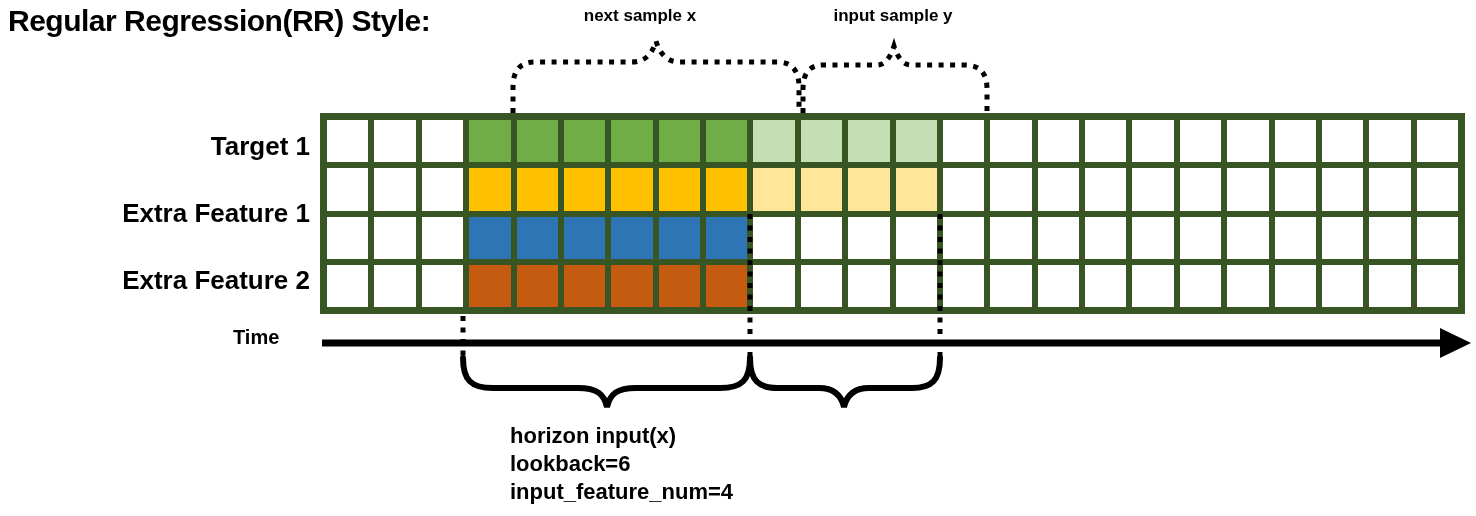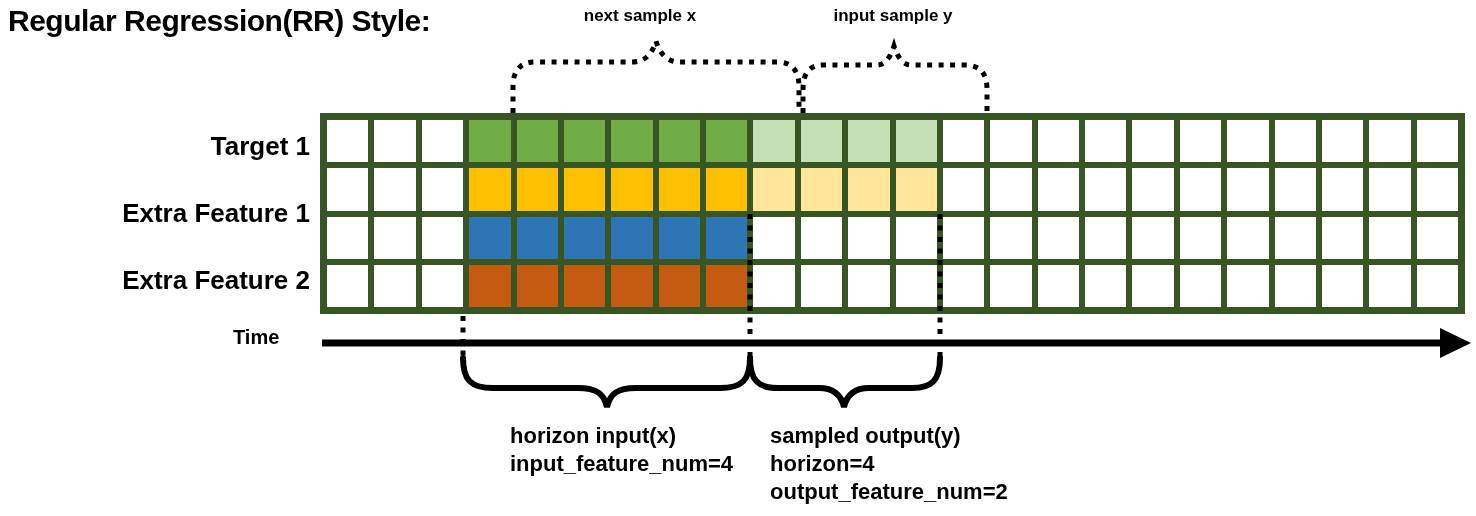--- a/index.html
+++ b/index.html
@@ -231,22 +231,18 @@
 
     <line x1="322" y1="343" x2="1442" y2="343" stroke="#000" stroke-width="7"></line>
     <polygon points="1440,328 1440,358 1471,343" fill="#000"></polygon>
 
     <path d="M463 358 C463 380 471 388 493 388 L578 388 C597 388 604 394 607 407 C610 394 617 388 636 388 L720 388 C742 388 750 380 750 358" fill="none" stroke="#000" stroke-width="6" stroke-linecap="round"></path>
     <path d="M750 358 C750 380 758 388 778 388 L819 388 C833 388 841 394 844 407 C847 394 855 388 869 388 L912 388 C932 388 940 380 940 358" fill="none" stroke="#000" stroke-width="6" stroke-linecap="round"></path>
   </svg>
 
   <div class="callout callout-input">
     <div>horizon input(x)</div>
+    <div>lookback=6</div>
     <div>input_feature_num=4</div>
   </div>
 
-  <div class="callout callout-output">
-    <div>sampled output(y)</div>
-    <div>horizon=4</div>
-    <div>output_feature_num=2</div>
-  </div>
 
 </div>
 
 </body></html>

